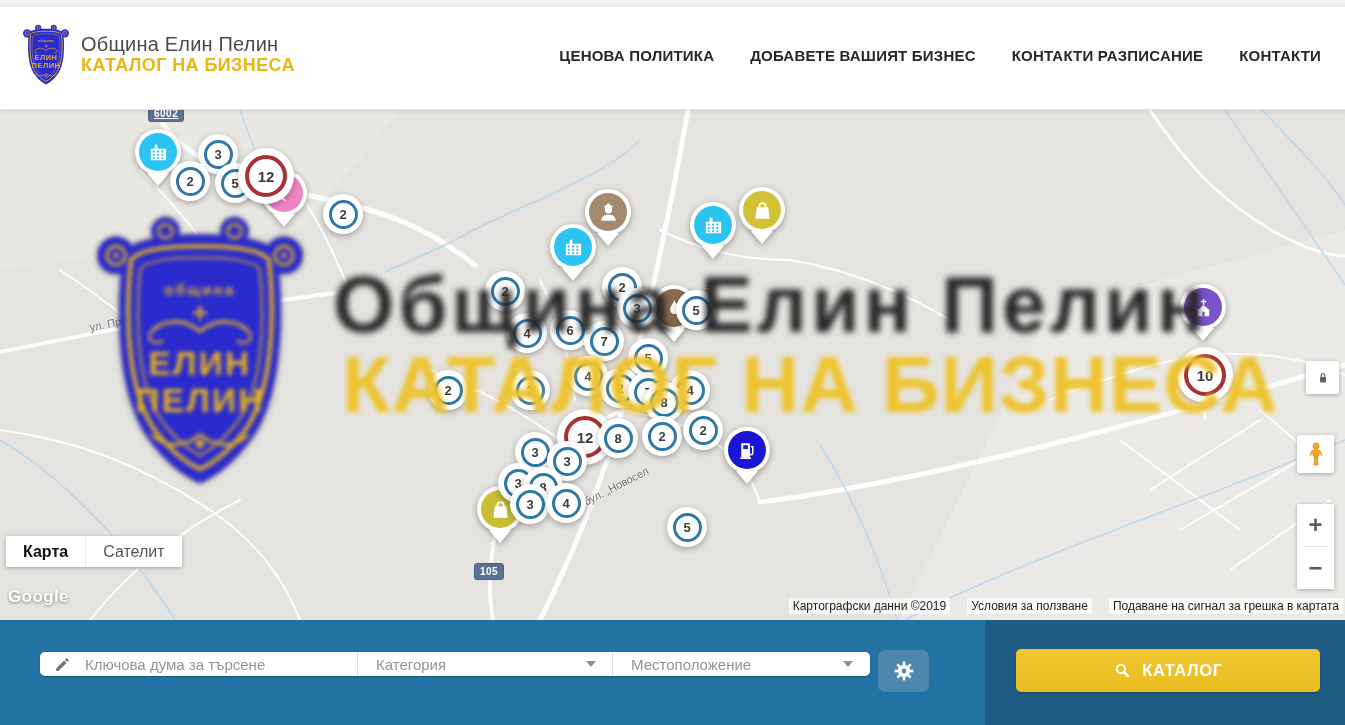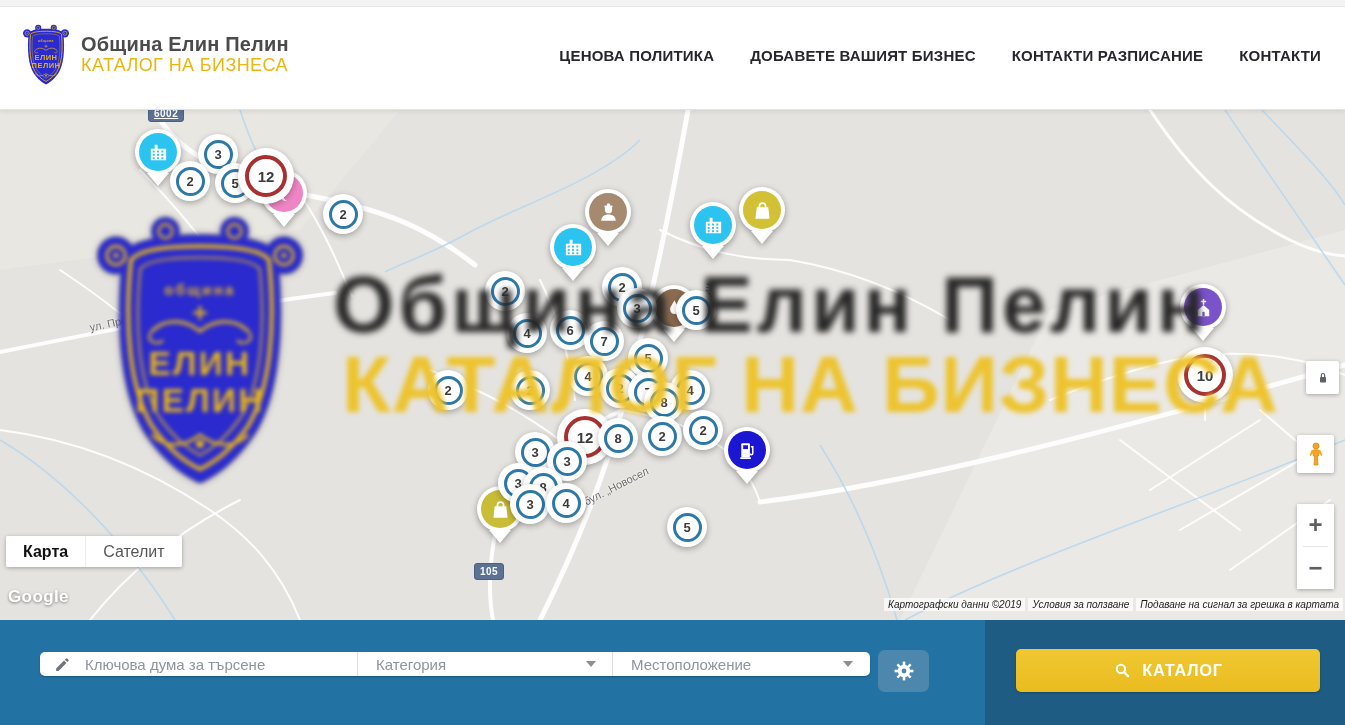--- a/index.html
+++ b/index.html
@@ -6,22 +6,22 @@
   *{box-sizing:border-box;}
   body{font-family:"Liberation Sans", sans-serif;}
   .page{position:relative;width:1345px;height:725px;overflow:hidden;background:#fff;}
 
   
   .topstrip{position:absolute;left:0;top:0;width:1345px;height:7px;background:#f4f3f3;border-bottom:1px solid #e7e6e6;z-index:20;}
   header{position:absolute;left:0;top:0;width:1345px;height:110px;background:#fff;border-bottom:1px solid #e3e3e3;box-shadow:0 2px 4px rgba(0,0,0,.08);z-index:15;}
   .brand{position:absolute;left:20px;top:24px;display:flex;align-items:center;text-decoration:none;cursor:pointer;}
   .brand-emblem{width:52px;height:62px;display:block;}
   .brand-text{margin-left:9px;}
-  .brand-title{font-size:20px;font-weight:700;color:#4b4b4b;line-height:1.1;letter-spacing:.2px;}
-  .brand-subtitle{font-size:18px;font-weight:400;color:#e9b614;line-height:1.2;letter-spacing:.4px;}
+  .brand-title{font-size:20px;font-weight:400;color:#4b4b4b;line-height:1.1;letter-spacing:.2px;}
+  .brand-subtitle{font-size:18px;font-weight:700;color:#e9b614;line-height:1.2;letter-spacing:.4px;}
   nav{position:absolute;right:24px;top:0;height:110px;display:flex;align-items:center;gap:36px;}
   nav a{font-size:15px;font-weight:700;color:#26262c;text-decoration:none;cursor:pointer;letter-spacing:.2px;}
 
   
   .map{position:absolute;left:0;top:110px;width:1345px;height:510px;background:#e5e3df;overflow:hidden;cursor:grab;}
   .roads{position:absolute;left:0;top:0;z-index:0;}
   #markers{position:absolute;left:0;top:0;width:100%;height:100%;z-index:1;}
 
   .street-label{position:absolute;font-size:11px;color:#6e6e6e;white-space:nowrap;z-index:1;text-shadow:0 0 2px #fff,0 0 2px #fff;}
   .road-chip{position:absolute;z-index:1;background:#5c7193;color:#fff;font-size:10px;font-weight:700;padding:2px 5px;border-radius:3px;border:1px solid #4c6080;letter-spacing:.5px;}
@@ -41,21 +41,21 @@
   .wm-emblem{position:absolute;left:85px;top:104px;width:230px;height:276px;filter:blur(2px) drop-shadow(0 0 3px rgba(0,0,0,.45));}
   .wm-title{position:absolute;left:333px;top:149px;font-size:79px;font-weight:700;color:#272727;letter-spacing:4px;white-space:nowrap;filter:blur(3.4px);}
   .wm-subtitle{position:absolute;left:342px;top:229px;font-size:80px;font-weight:700;color:#edc32d;letter-spacing:1px;white-space:nowrap;filter:blur(2.6px);}
 
   
   .mt-box{position:absolute;left:6px;top:426px;height:31px;display:flex;background:#fff;border-radius:2px;box-shadow:0 1px 4px rgba(0,0,0,.3);z-index:8;overflow:hidden;}
   .mt-btn{display:flex;align-items:center;padding:0 17px;font-size:16px;cursor:pointer;background:#fff;border:none;}
   .mt-btn.active{font-weight:700;color:#111;}
   .mt-btn.inactive{color:#565656;border-left:1px solid #ececec;}
   .google-logo{position:absolute;left:8px;top:477px;z-index:8;color:#fff;font-size:17px;font-weight:700;letter-spacing:.4px;text-shadow:0 1px 3px rgba(0,0,0,.45);cursor:pointer;}
-  .attribution{position:absolute;right:2px;top:488px;z-index:8;display:flex;gap:3px;font-size:10px;color:#1c1c1c;font-style:italic;}
+  .attribution{position:absolute;right:2px;top:488px;z-index:8;display:flex;gap:17px;font-size:12px;color:#1c1c1c;}
   .attribution span, .attribution a{background:rgba(255,255,255,.72);padding:1px 4px;color:#1c1c1c;text-decoration:none;}
   .ctl{position:absolute;background:#fff;border-radius:2px;box-shadow:0 1px 4px rgba(0,0,0,.3);z-index:8;display:flex;align-items:center;justify-content:center;cursor:pointer;border:none;}
   .lock-box{left:1306px;top:251px;width:33px;height:33px;}
   .pegman-box{left:1297px;top:325px;width:37px;height:38px;}
   .zoom-box{position:absolute;left:1297px;top:394px;width:37px;height:85px;background:#fff;border-radius:2px;box-shadow:0 1px 4px rgba(0,0,0,.3);z-index:8;display:flex;flex-direction:column;}
   .zoom-btn{flex:1;border:none;background:#fff;font-size:24px;font-weight:700;color:#5f5f5f;cursor:pointer;line-height:1;padding:0;}
   .zoom-divider{height:1px;background:#e6e6e6;margin:0 6px;}
 
   
   .searchbar{position:absolute;left:0;top:620px;width:1345px;height:105px;background:#2273a3;z-index:15;}

